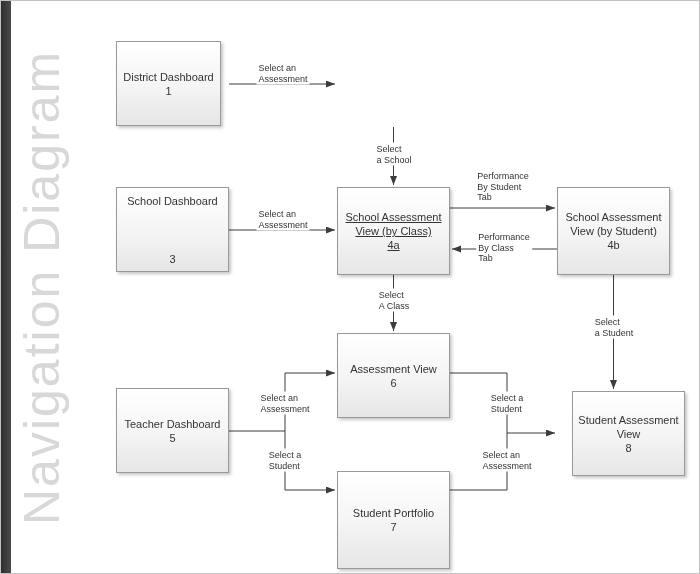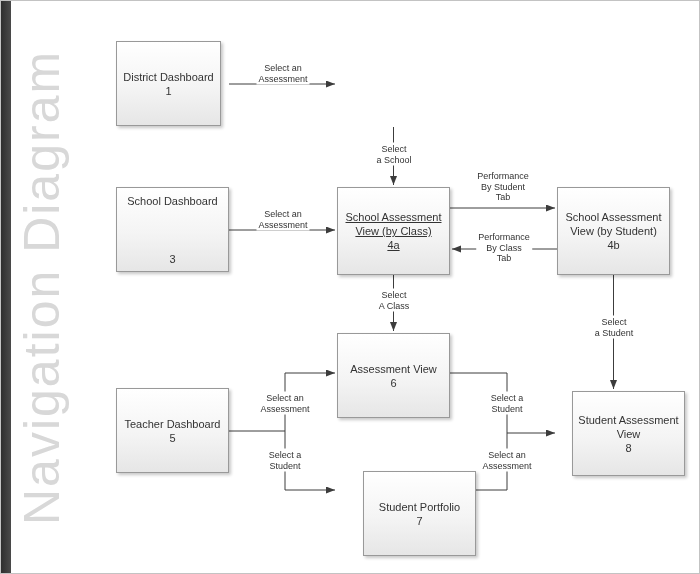--- a/index.html
+++ b/index.html
@@ -61,21 +61,21 @@
     box-sizing: border-box;
   }
   .edge-label {
     position: absolute;
     transform: translate(-50%, -50%);
     font-size: 9px;
     line-height: 10.5px;
     color: #333333;
     background: #ffffff;
     white-space: pre-line;
-    text-align: center;
+    text-align: left;
     padding: 1px 2px;
   }
 </style>
 </head>
 <body>
 
 <div class="canvas">
 
   <div class="left-strip"></div>
 
@@ -137,21 +137,21 @@
   <div class="node" style="left:336px; top:332px; width:113px; height:85px;">
     <div class="node-label">Assessment View</div>
     <div class="node-number">6</div>
   </div>
 
   <div class="node" style="left:115px; top:387px; width:113px; height:85px;">
     <div class="node-label">Teacher Dashboard</div>
     <div class="node-number">5</div>
   </div>
 
-  <div class="node" style="left:336px; top:470px; width:113px; height:85px;margin-left:26px;">
+  <div class="node" style="left:336px; top:470px; width:113px; height:98px;">
     <div class="node-label">Student Portfolio</div>
     <div class="node-number">7</div>
   </div>
 
   <div class="node" style="left:556px; top:390px; width:113px; height:85px;margin-left:15px;">
     <div class="node-label">Student Assessment View</div>
     <div class="node-number">8</div>
   </div>
 
   <div class="edge-label" style="left:282px; top:72px;">Select an

